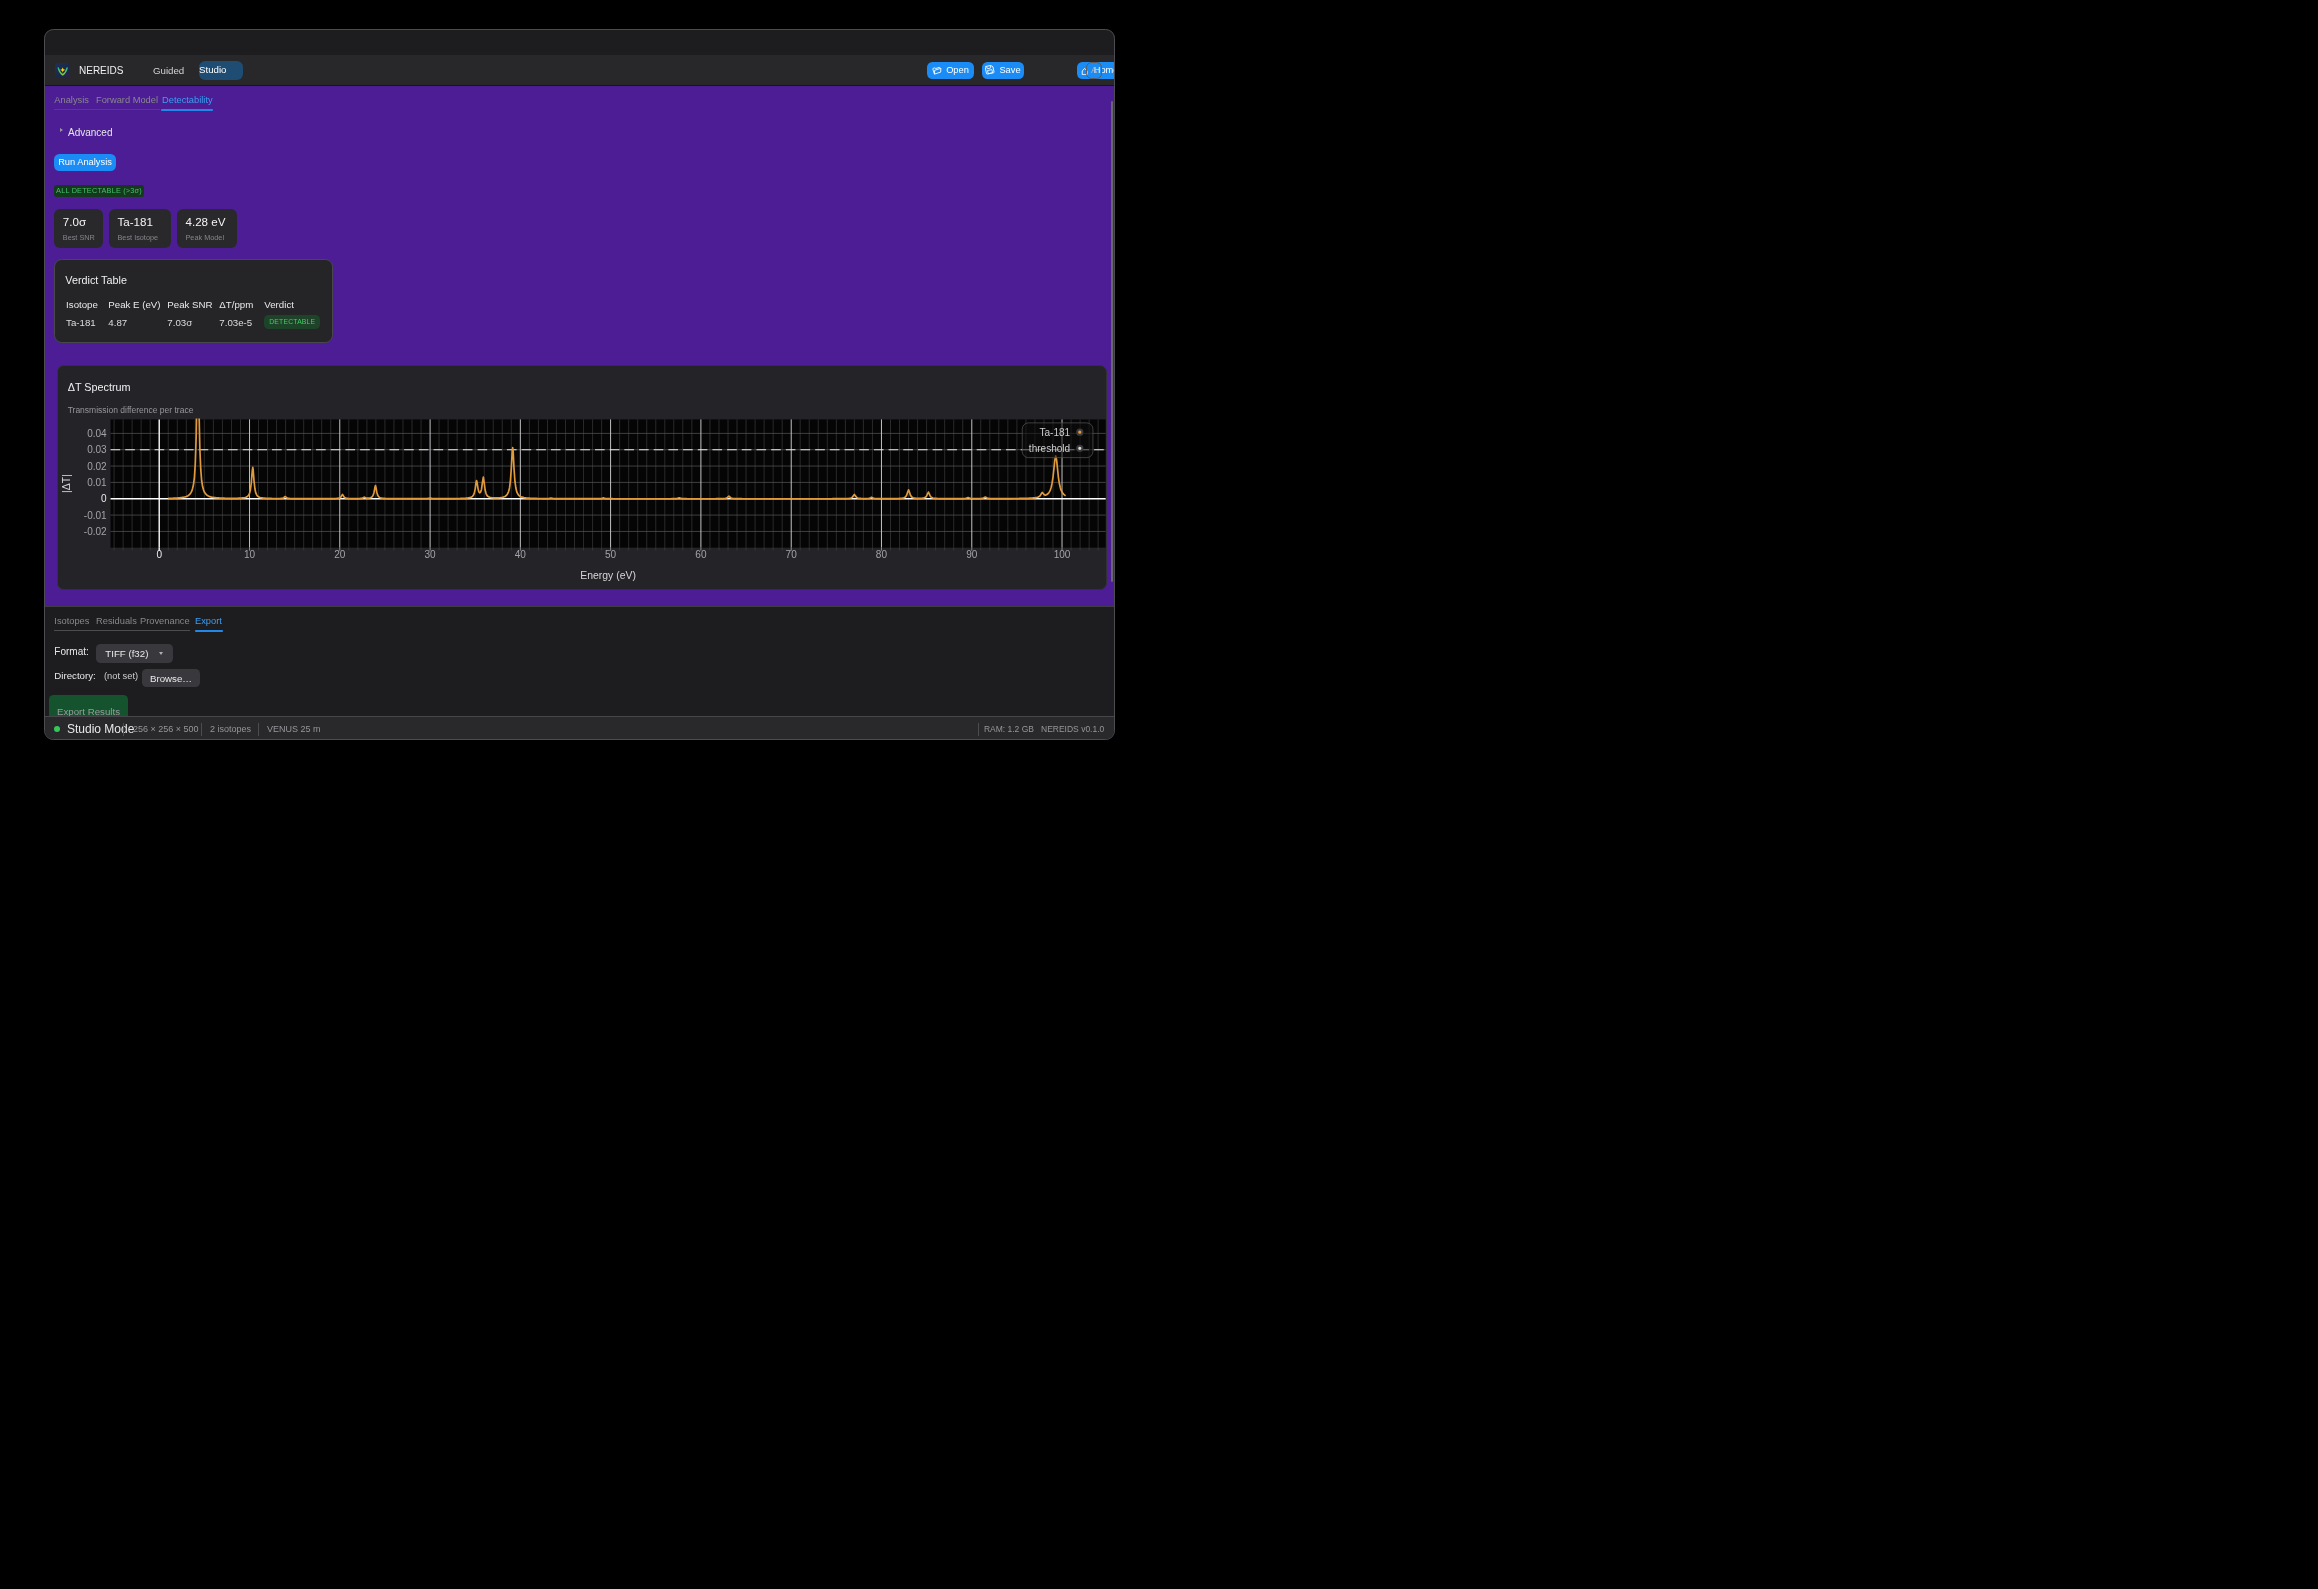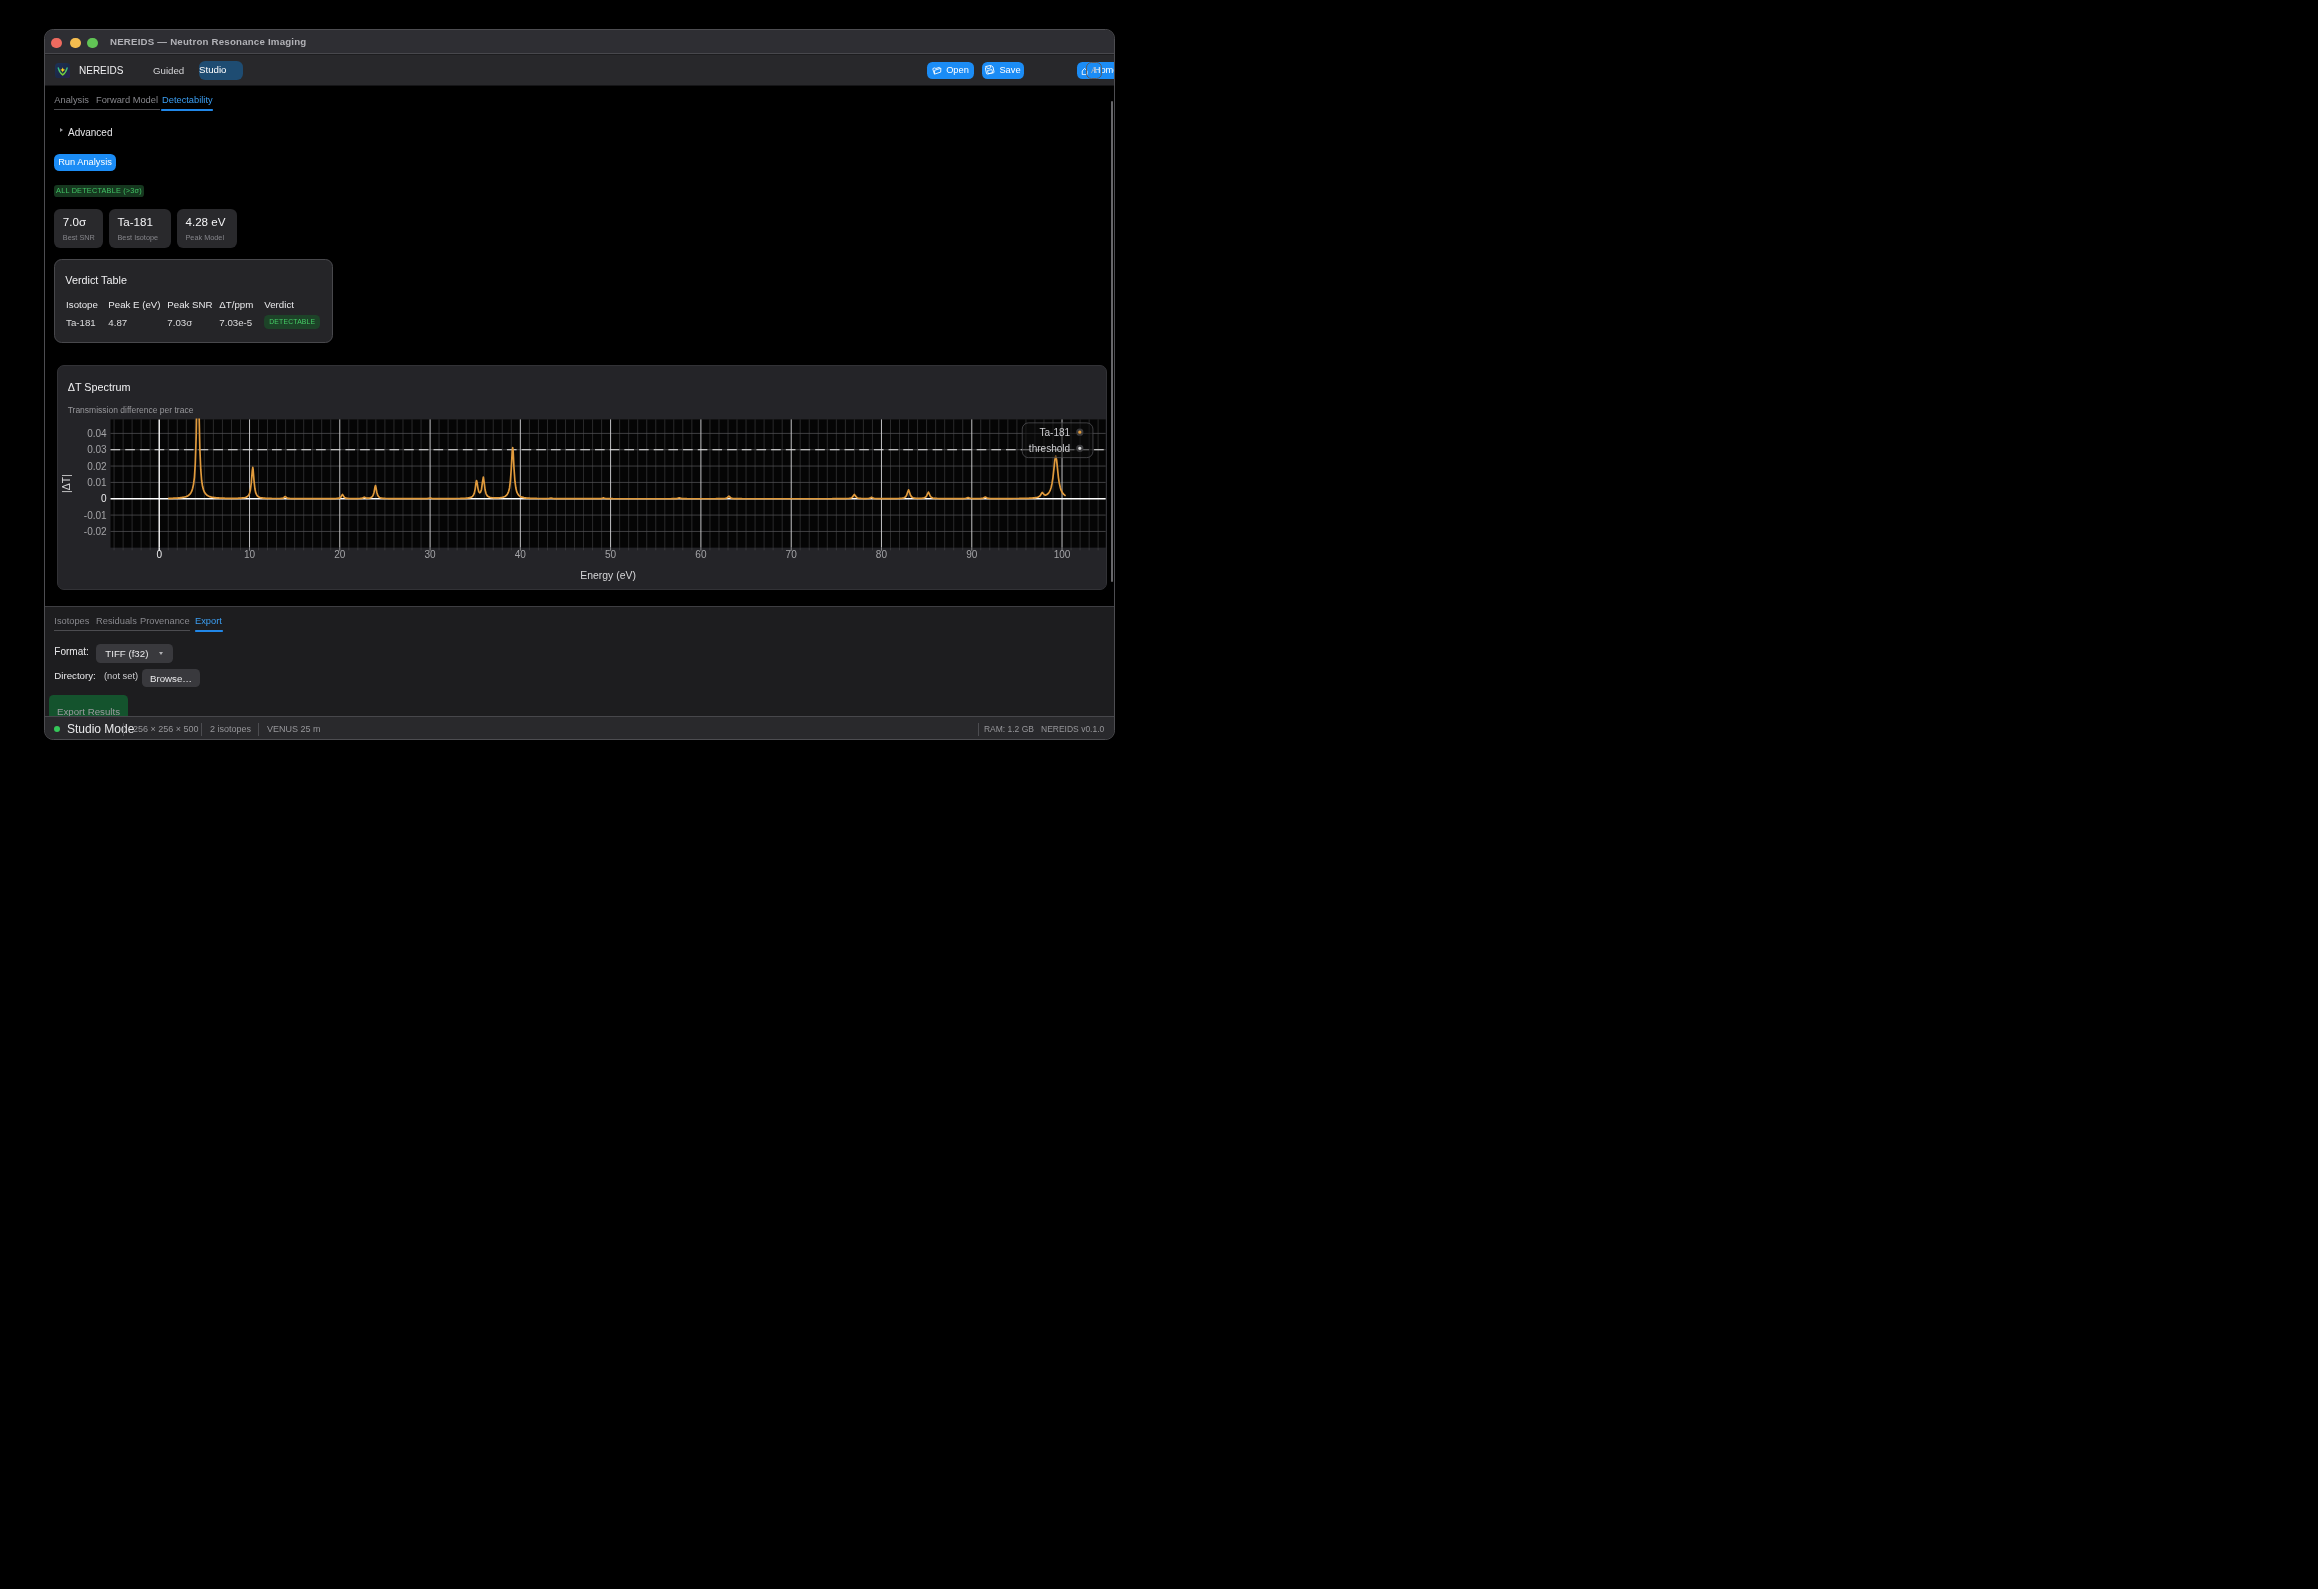--- a/index.html
+++ b/index.html
@@ -6,21 +6,21 @@
 .window{position:absolute;left:44px;top:29px;width:1071px;height:711px;background:#1d1d1f;
  border:0.8px solid #4d4d51;border-radius:9.3px;overflow:hidden}
 .abs{position:absolute}
 .titlebar{position:absolute;left:0;top:0;width:100%;height:24px;background:#2e2e33;border-bottom:0.8px solid #48484d}
 .tl{position:absolute;top:7.7px;width:10.8px;height:10.8px;border-radius:50%}
 .titletxt{position:absolute;left:65px;top:0;line-height:24px;font-size:9.7px;font-weight:bold;color:#b2b2b7;letter-spacing:0.2px}
 .navbar{position:absolute;left:0;top:25px;width:100%;height:31px;background:#28282b;border-bottom:0.8px solid #151517}
 .navtxt{position:absolute;top:0;line-height:31px;color:#f0f0f2}
 .bluebtn{position:absolute;top:7px;height:16.6px;border-radius:5.4px;background:#1b8cf5;color:#fff;
  font-size:9.3px;display:flex;align-items:center;justify-content:center;gap:4px}
-.content{position:absolute;left:0;top:56px;width:100%;height:521px;background:#000000}
+.content{position:absolute;left:0;top:56px;width:100%;height:521px;background:#4c1d95}
 .tabtxt{position:absolute;font-size:9.3px;color:#88888d}
 .tabact{color:#3b9ef2}
 .hline{position:absolute;height:0.8px;background:#4c4c50}
 .bline{position:absolute;height:1.9px;background:#2187e8;border-radius:0.8px}
 .card{position:absolute;background:#29292c;border-radius:6.2px}
 .statnum{position:absolute;left:8.5px;top:6.2px;font-size:11.6px;color:#f4f4f6}
 .statlab{position:absolute;left:8.5px;top:24px;font-size:7.3px;color:#85858a}
 .vcard{position:absolute;left:9.3px;top:229px;width:279px;height:84px;background:#252528;
  border:0.8px solid #48484c;border-radius:7.7px}
 .th{position:absolute;font-size:9.7px;color:#e9e9eb}
@@ -28,26 +28,20 @@
 .chartcard{position:absolute;left:12.4px;top:334px;width:1050px;height:225px;background:#242428;
  border:0.8px solid #323236;border-radius:7px}
 .greenpill{position:absolute;border-radius:3.1px;background:#16381f;color:#41c365}
 .gbtn{position:absolute;background:#39393d;border-radius:4.6px;color:#eaeaec;font-size:9.7px;
  display:flex;align-items:center;justify-content:center}
 .statusbar{position:absolute;left:0;top:686px;width:100%;height:25px;background:#29292c;border-top:0.8px solid #47474b}
 .st{position:absolute;top:0;line-height:24px;font-size:9px;color:#96969a}
 .sep{position:absolute;top:6.2px;height:12.4px;width:0.8px;background:#4c4c50}
 </style></head><body>
 <div class="window">
-  <div class="titlebar">
-    <div class="tl" style="left:6.2px;background:#ee6a5f"></div>
-    <div class="tl" style="left:25px;background:#f5bd4f"></div>
-    <div class="tl" style="left:42px;background:#61c455"></div>
-    <div class="titletxt">NEREIDS — Neutron Resonance Imaging</div>
-  </div>
   <div class="navbar">
     <div class="abs" style="left:10px;top:7.7px">
         <svg width="15.4" height="15.4" viewBox="0 0 20 20" style="display:block">
 <defs>
             <linearGradient id="lgbg" x1="0" y1="0" x2="1" y2="1">
               <stop offset="0" stop-color="#1d3156"></stop>
               <stop offset="0.55" stop-color="#1b2848"></stop>
               <stop offset="1" stop-color="#2b2152"></stop>
             </linearGradient>
 <linearGradient id="lgv" x1="0" y1="0" x2="0" y2="1">

